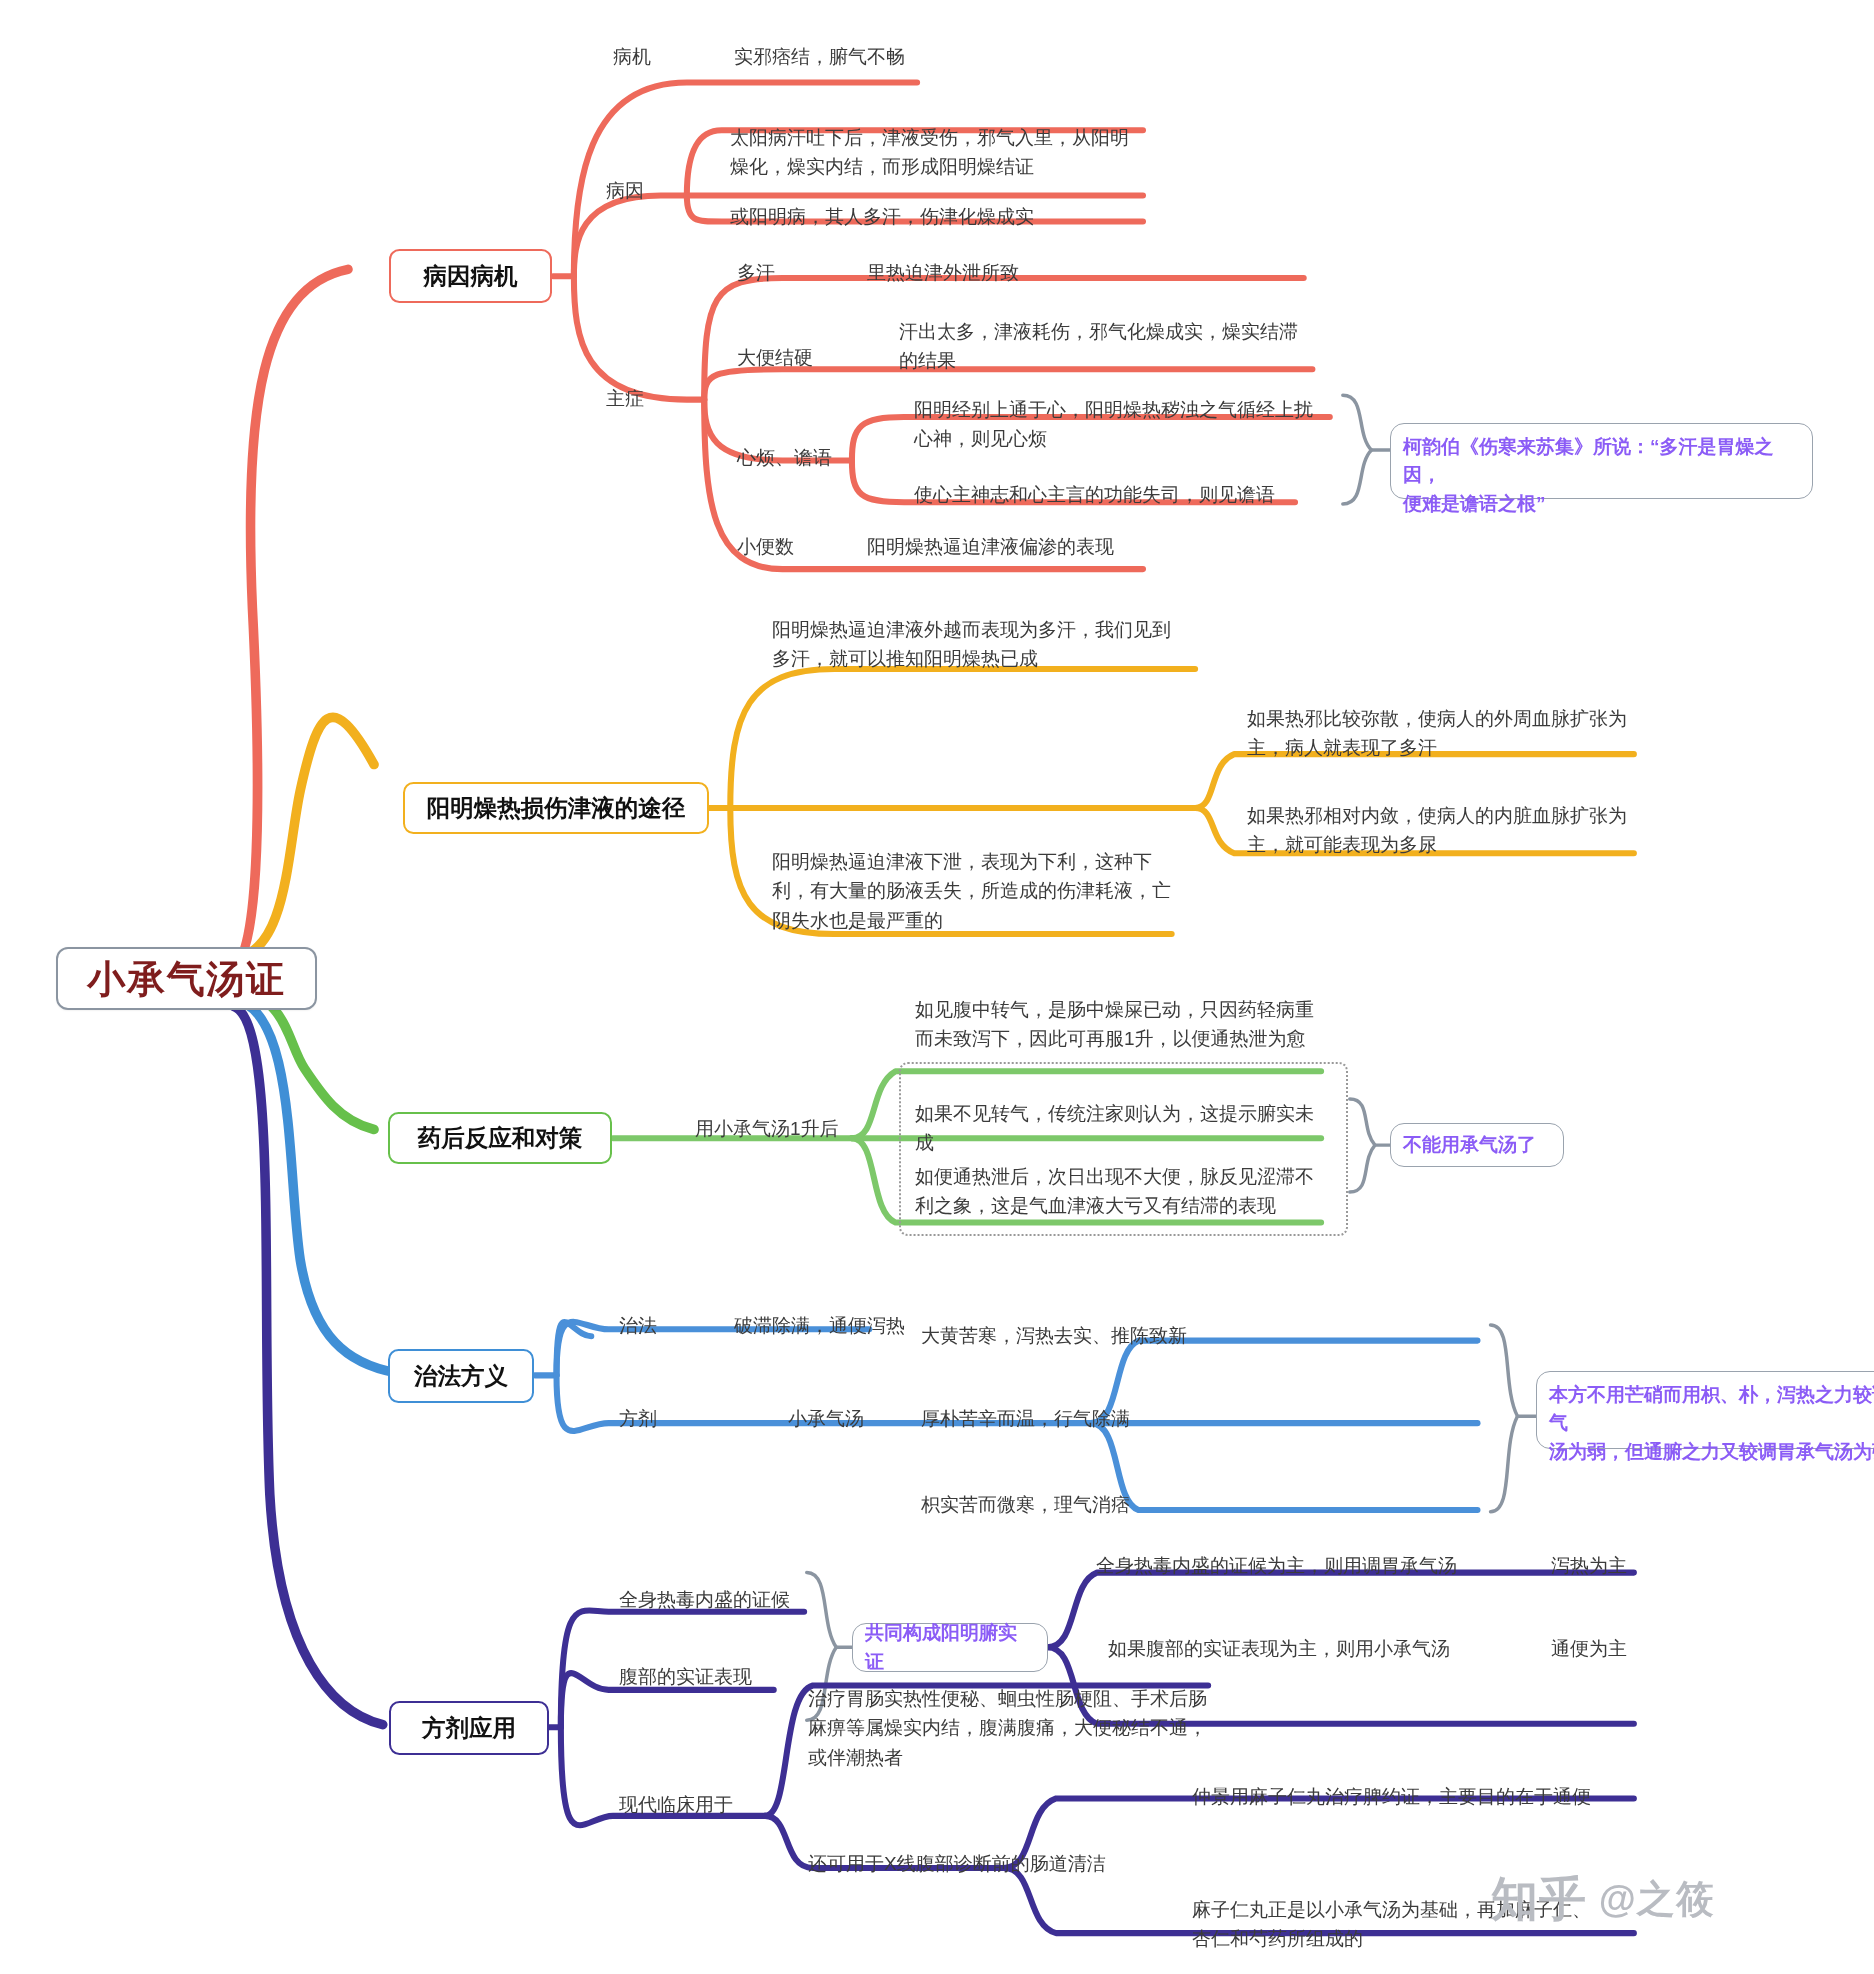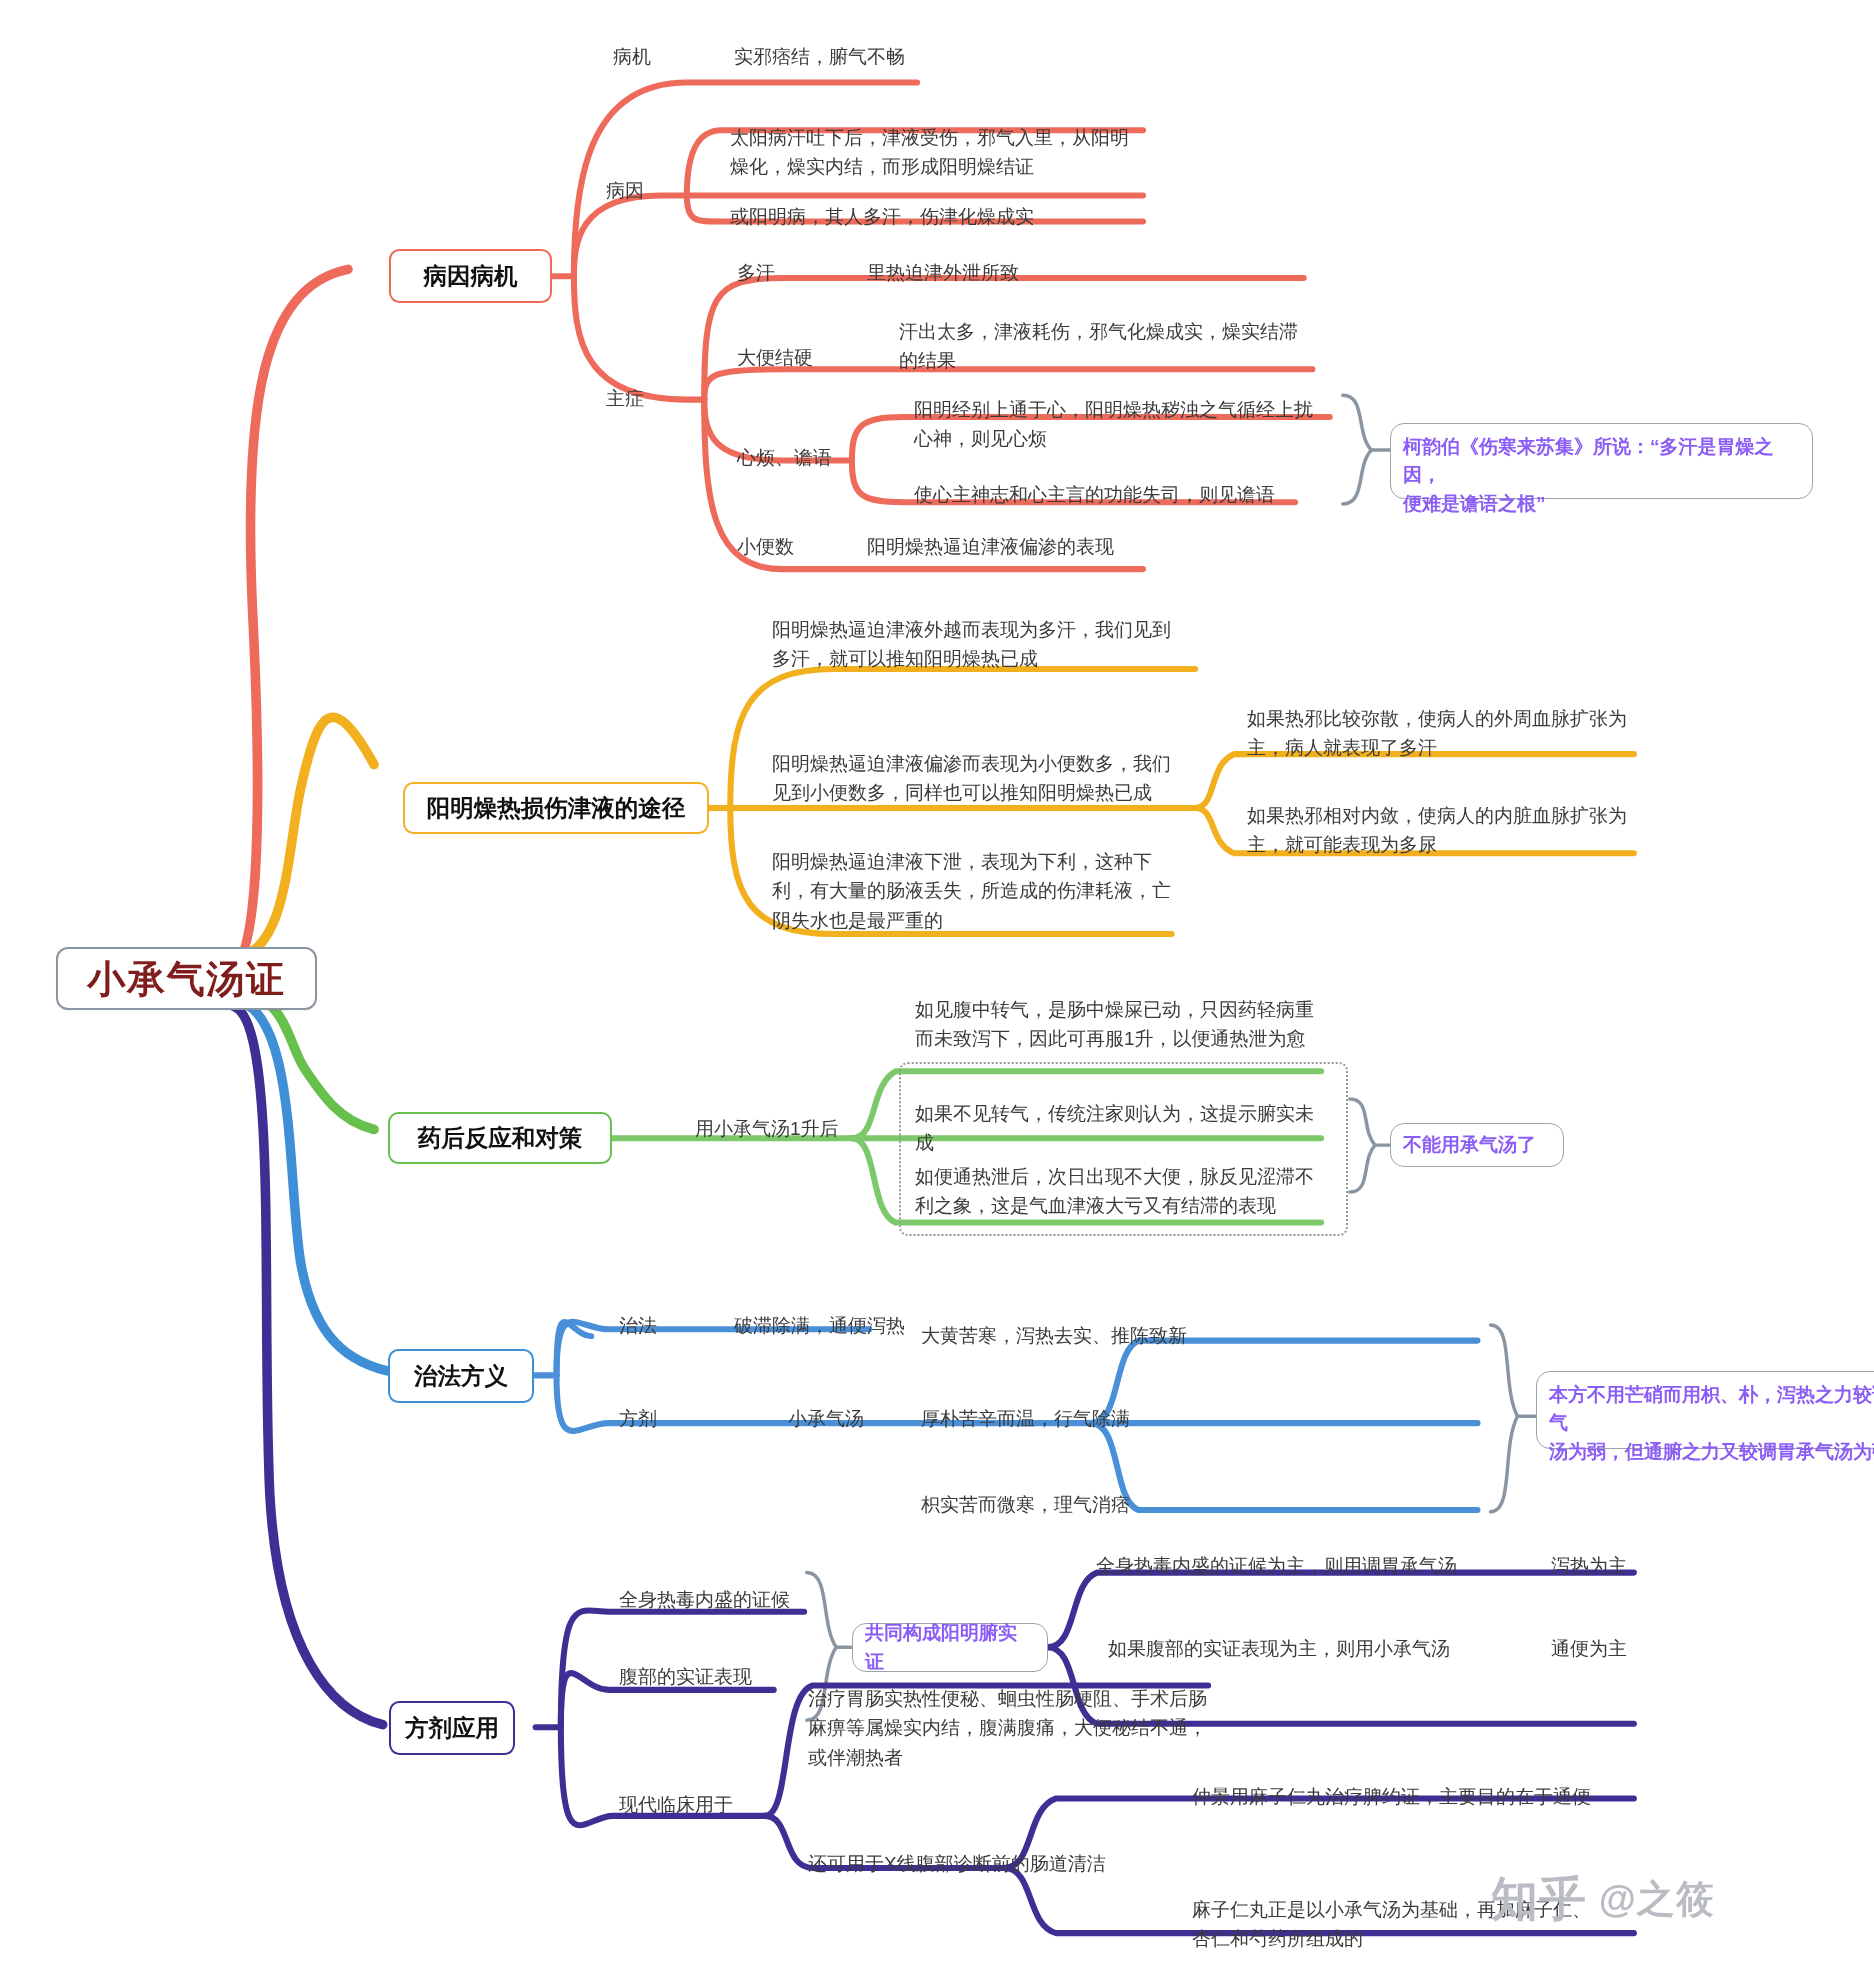--- a/index.html
+++ b/index.html
@@ -169,22 +169,20 @@
   <div class="txt" style="left:737px;top:532px;">小便数</div>
   <div class="txt" style="left:867px;top:532px;">阳明燥热逼迫津液偏渗的表现</div>
 
   <div class="callout" style="left:1390px;top:423px;width:423px;height:76px;">柯韵伯《伤寒来苏集》所说：“多汗是胃燥之因，
 便难是谵语之根”</div>
 
   <div class="node b1 yellow" style="left:395px;top:782px;width:306px;height:52px;">阳明燥热损伤津液的途径</div>
 
   <div class="txt" style="left:772px;top:615px;">阳明燥热逼迫津液外越而表现为多汗，我们见到
 多汗，就可以推知阳明燥热已成</div>
-  <div class="txt" style="left:772px;top:749px;">阳明燥热逼迫津液偏渗而表现为小便数多，我们
-见到小便数多，同样也可以推知阳明燥热已成</div>
   <div class="txt" style="left:772px;top:847px;">阳明燥热逼迫津液下泄，表现为下利，这种下
 利，有大量的肠液丢失，所造成的伤津耗液，亡
 阴失水也是最严重的</div>
 
   <div class="txt" style="left:1247px;top:704px;">如果热邪比较弥散，使病人的外周血脉扩张为
 主，病人就表现了多汗</div>
   <div class="txt" style="left:1247px;top:801px;">如果热邪相对内敛，使病人的内脏血脉扩张为
 主，就可能表现为多尿</div>
 
   <div class="node b1 green" style="left:388px;top:1112px;width:224px;height:52px;">药后反应和对策</div>
@@ -210,21 +208,21 @@
   <div class="txt" style="left:619px;top:1404px;">方剂</div>
   <div class="txt" style="left:749px;top:1404px;margin-left:39px;">小承气汤</div>
 
   <div class="txt" style="left:921px;top:1321px;">大黄苦寒，泻热去实、推陈致新</div>
   <div class="txt" style="left:921px;top:1404px;">厚朴苦辛而温，行气除满</div>
   <div class="txt" style="left:921px;top:1490px;">枳实苦而微寒，理气消痞</div>
 
   <div class="callout" style="left:1536px;top:1371px;width:417px;height:78px;">本方不用芒硝而用枳、朴，泻热之力较调胃承气
 汤为弱，但通腑之力又较调胃承气汤为强。</div>
 
-  <div class="node b1 purple" style="left:389px;top:1701px;width:126px;height:54px;">方剂应用</div>
+  <div class="node b1 purple" style="left:389px;top:1701px;width:160px;height:54px;">方剂应用</div>
 
   <div class="txt" style="left:619px;top:1585px;">全身热毒内盛的证候</div>
   <div class="txt" style="left:619px;top:1662px;">腹部的实证表现</div>
   <div class="txt" style="left:619px;top:1790px;">现代临床用于</div>
 
   <div class="callout" style="left:852px;top:1623px;width:196px;height:49px;display:flex;align-items:center;justify-content:center;">共同构成阳明腑实证</div>
 
   <div class="txt" style="left:1096px;top:1551px;">全身热毒内盛的证候为主，则用调胃承气汤</div>
   <div class="txt" style="left:1551px;top:1551px;">泻热为主</div>
 

